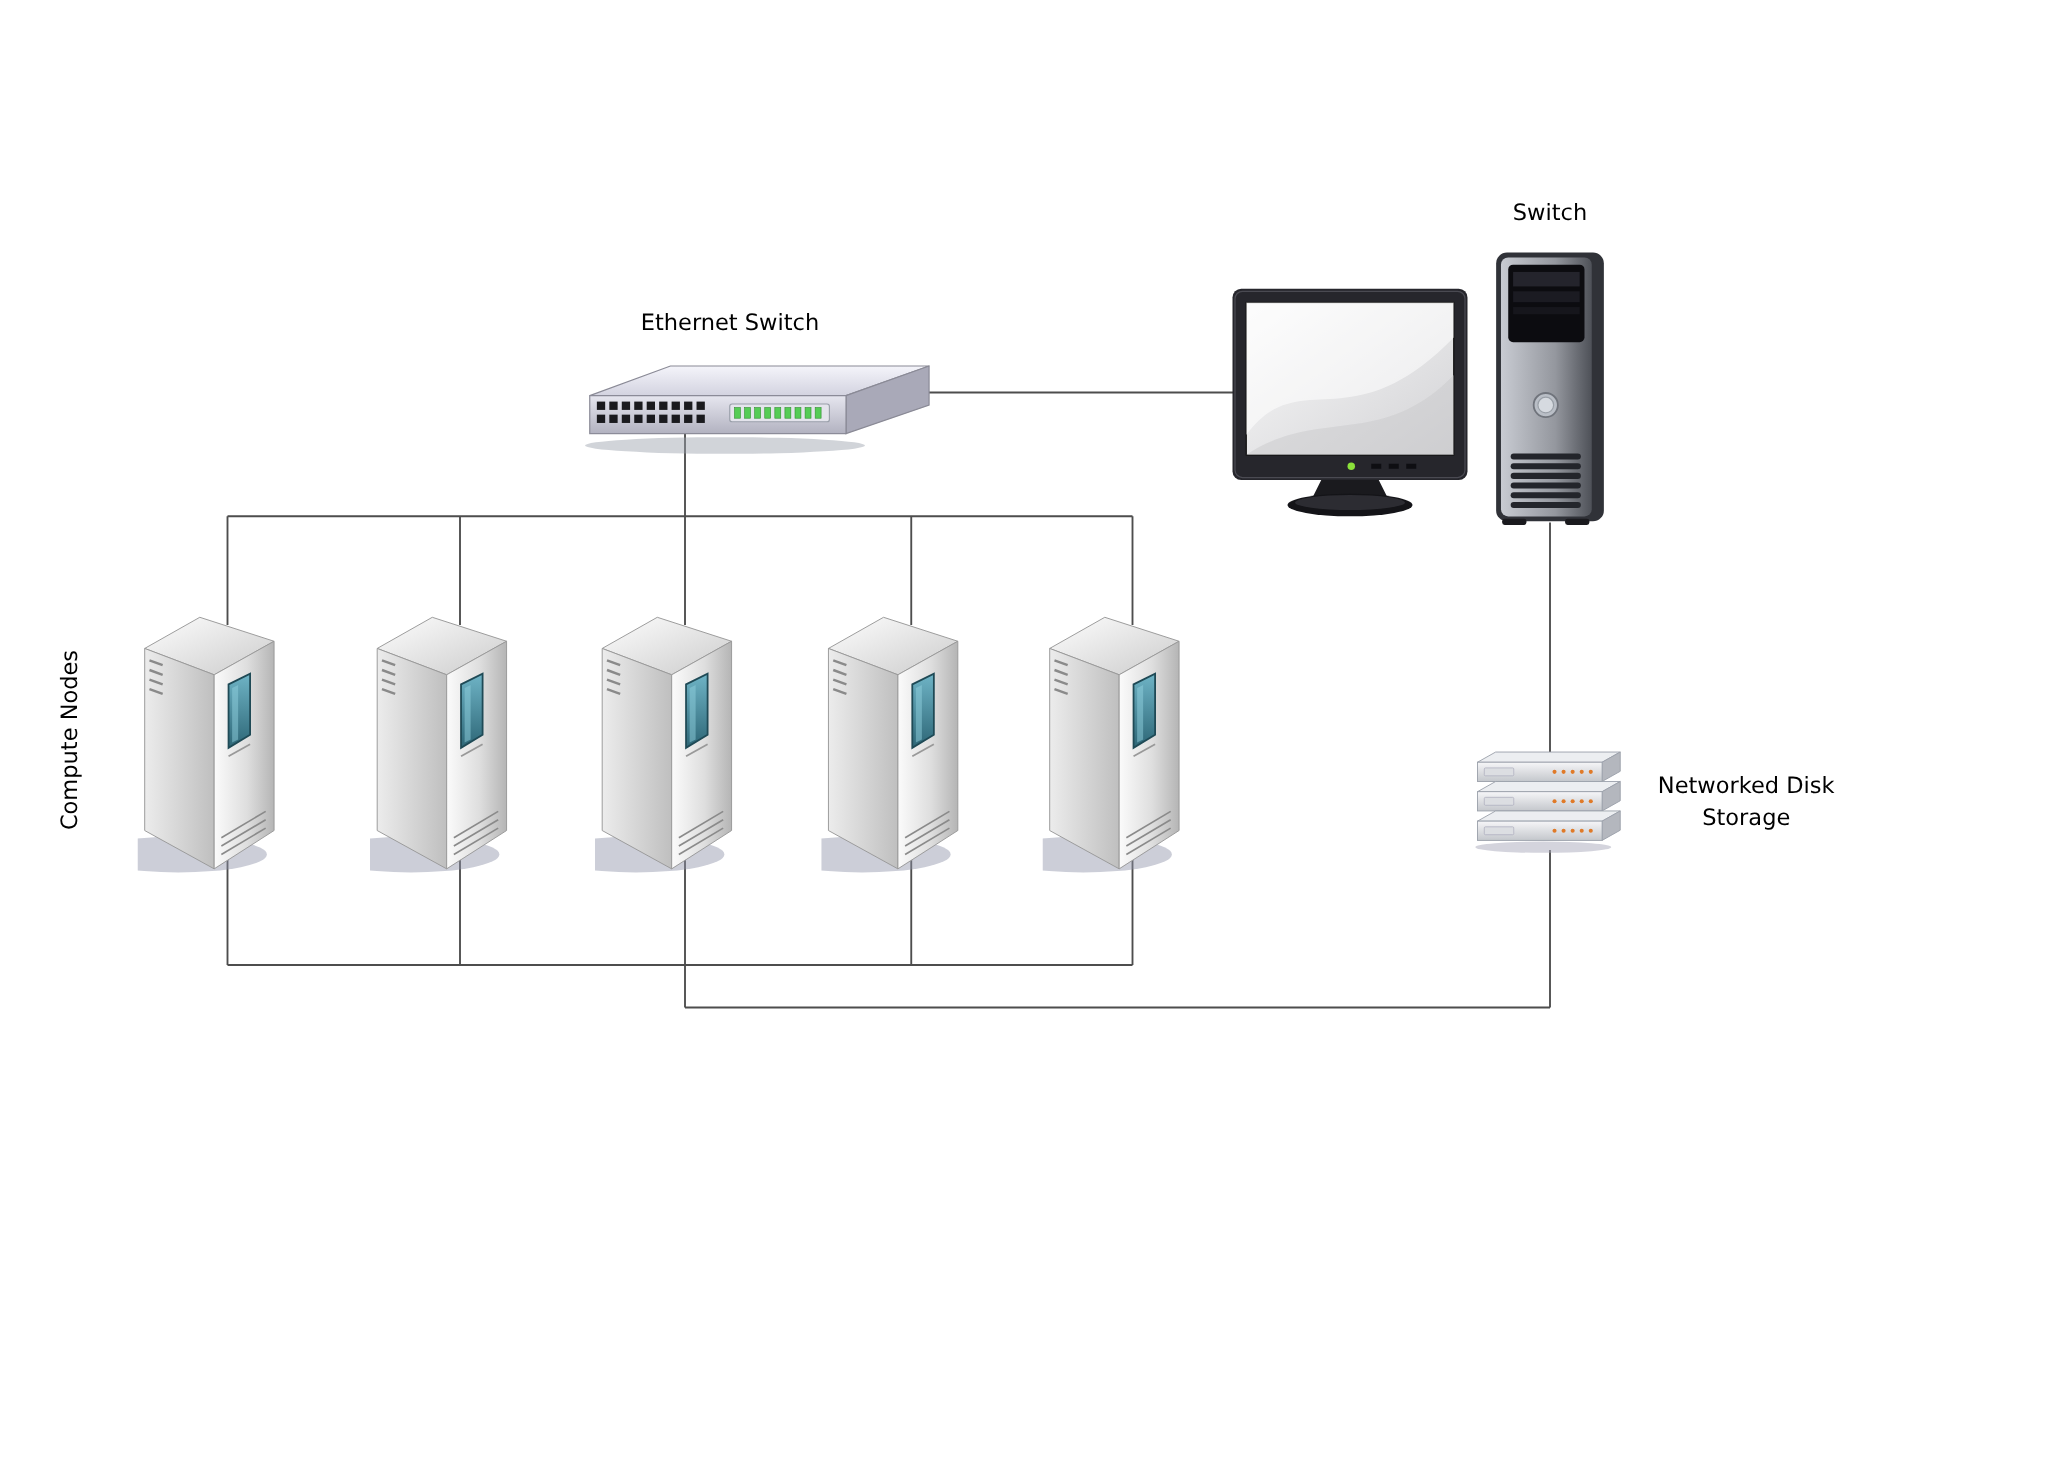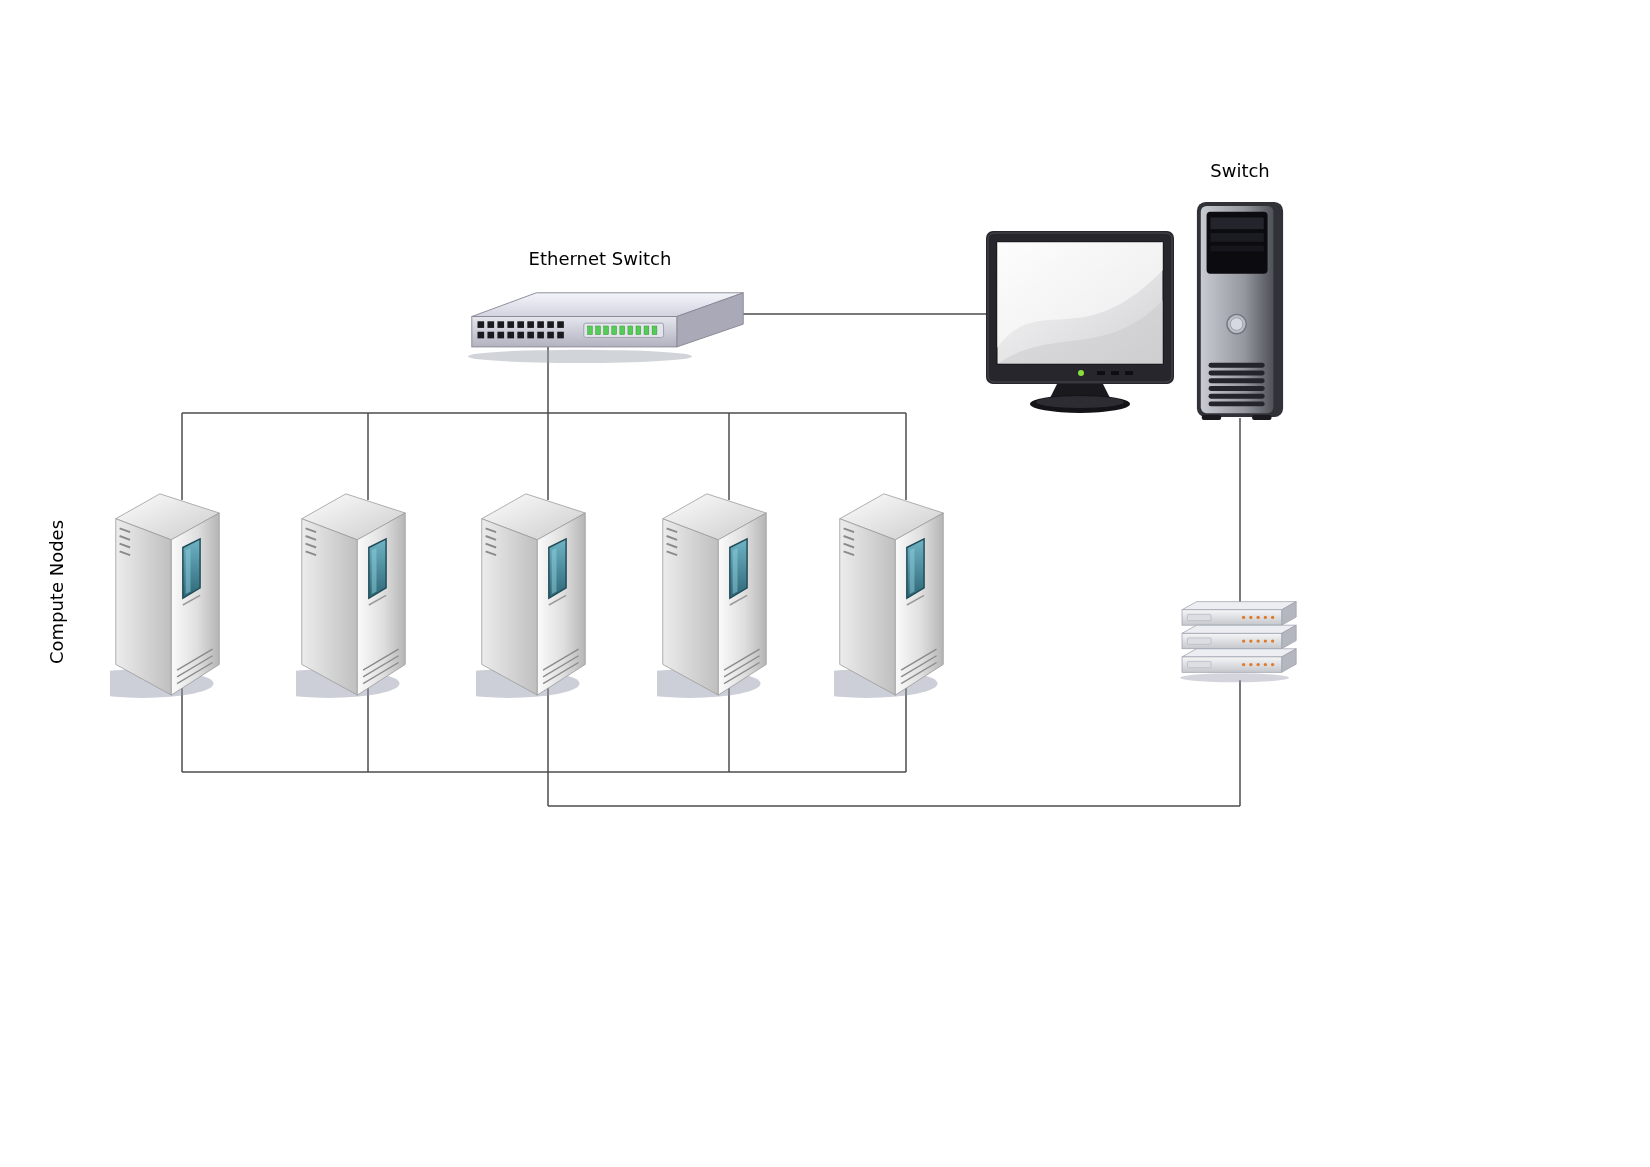--- a/index.html
+++ b/index.html
@@ -223,23 +223,24 @@
         <line x1="548" y1="772" x2="548" y2="806"></line>
         <line x1="548" y1="806" x2="1240" y2="806"></line>
         <line x1="1240" y1="806" x2="1240" y2="680"></line>
       </g>
       <g>
         <line x1="1240" y1="418" x2="1240" y2="604"></line>
       </g>
     </g>
   </svg>
 
-  <div class="label" style="left:460px;top:246px;width:280px;">Ethernet Switch</div>
+  <div class="label" style="left:444px;top:246px;width:280px;">Ethernet Switch</div>
   <div class="label" style="left:1160px;top:158px;width:160px;">Switch</div>
   <div class="label label-rot" style="left:57px;top:592px;">Compute Nodes</div>
+  <div class="label" style="left:1307px;top:616px;width:180px;">Networked Disk Storage</div>
 
   <div class="device" style="left:468px;top:286px;">
     <svg width="280" height="81" viewBox="0 0 295 85">
         <use href="#sym-switch"></use>
       </svg>
   </div>
 
   <div class="device" style="left:985px;top:230px;">
     <svg width="190" height="185" viewBox="0 0 190 185">
         <use href="#sym-monitor"></use>

